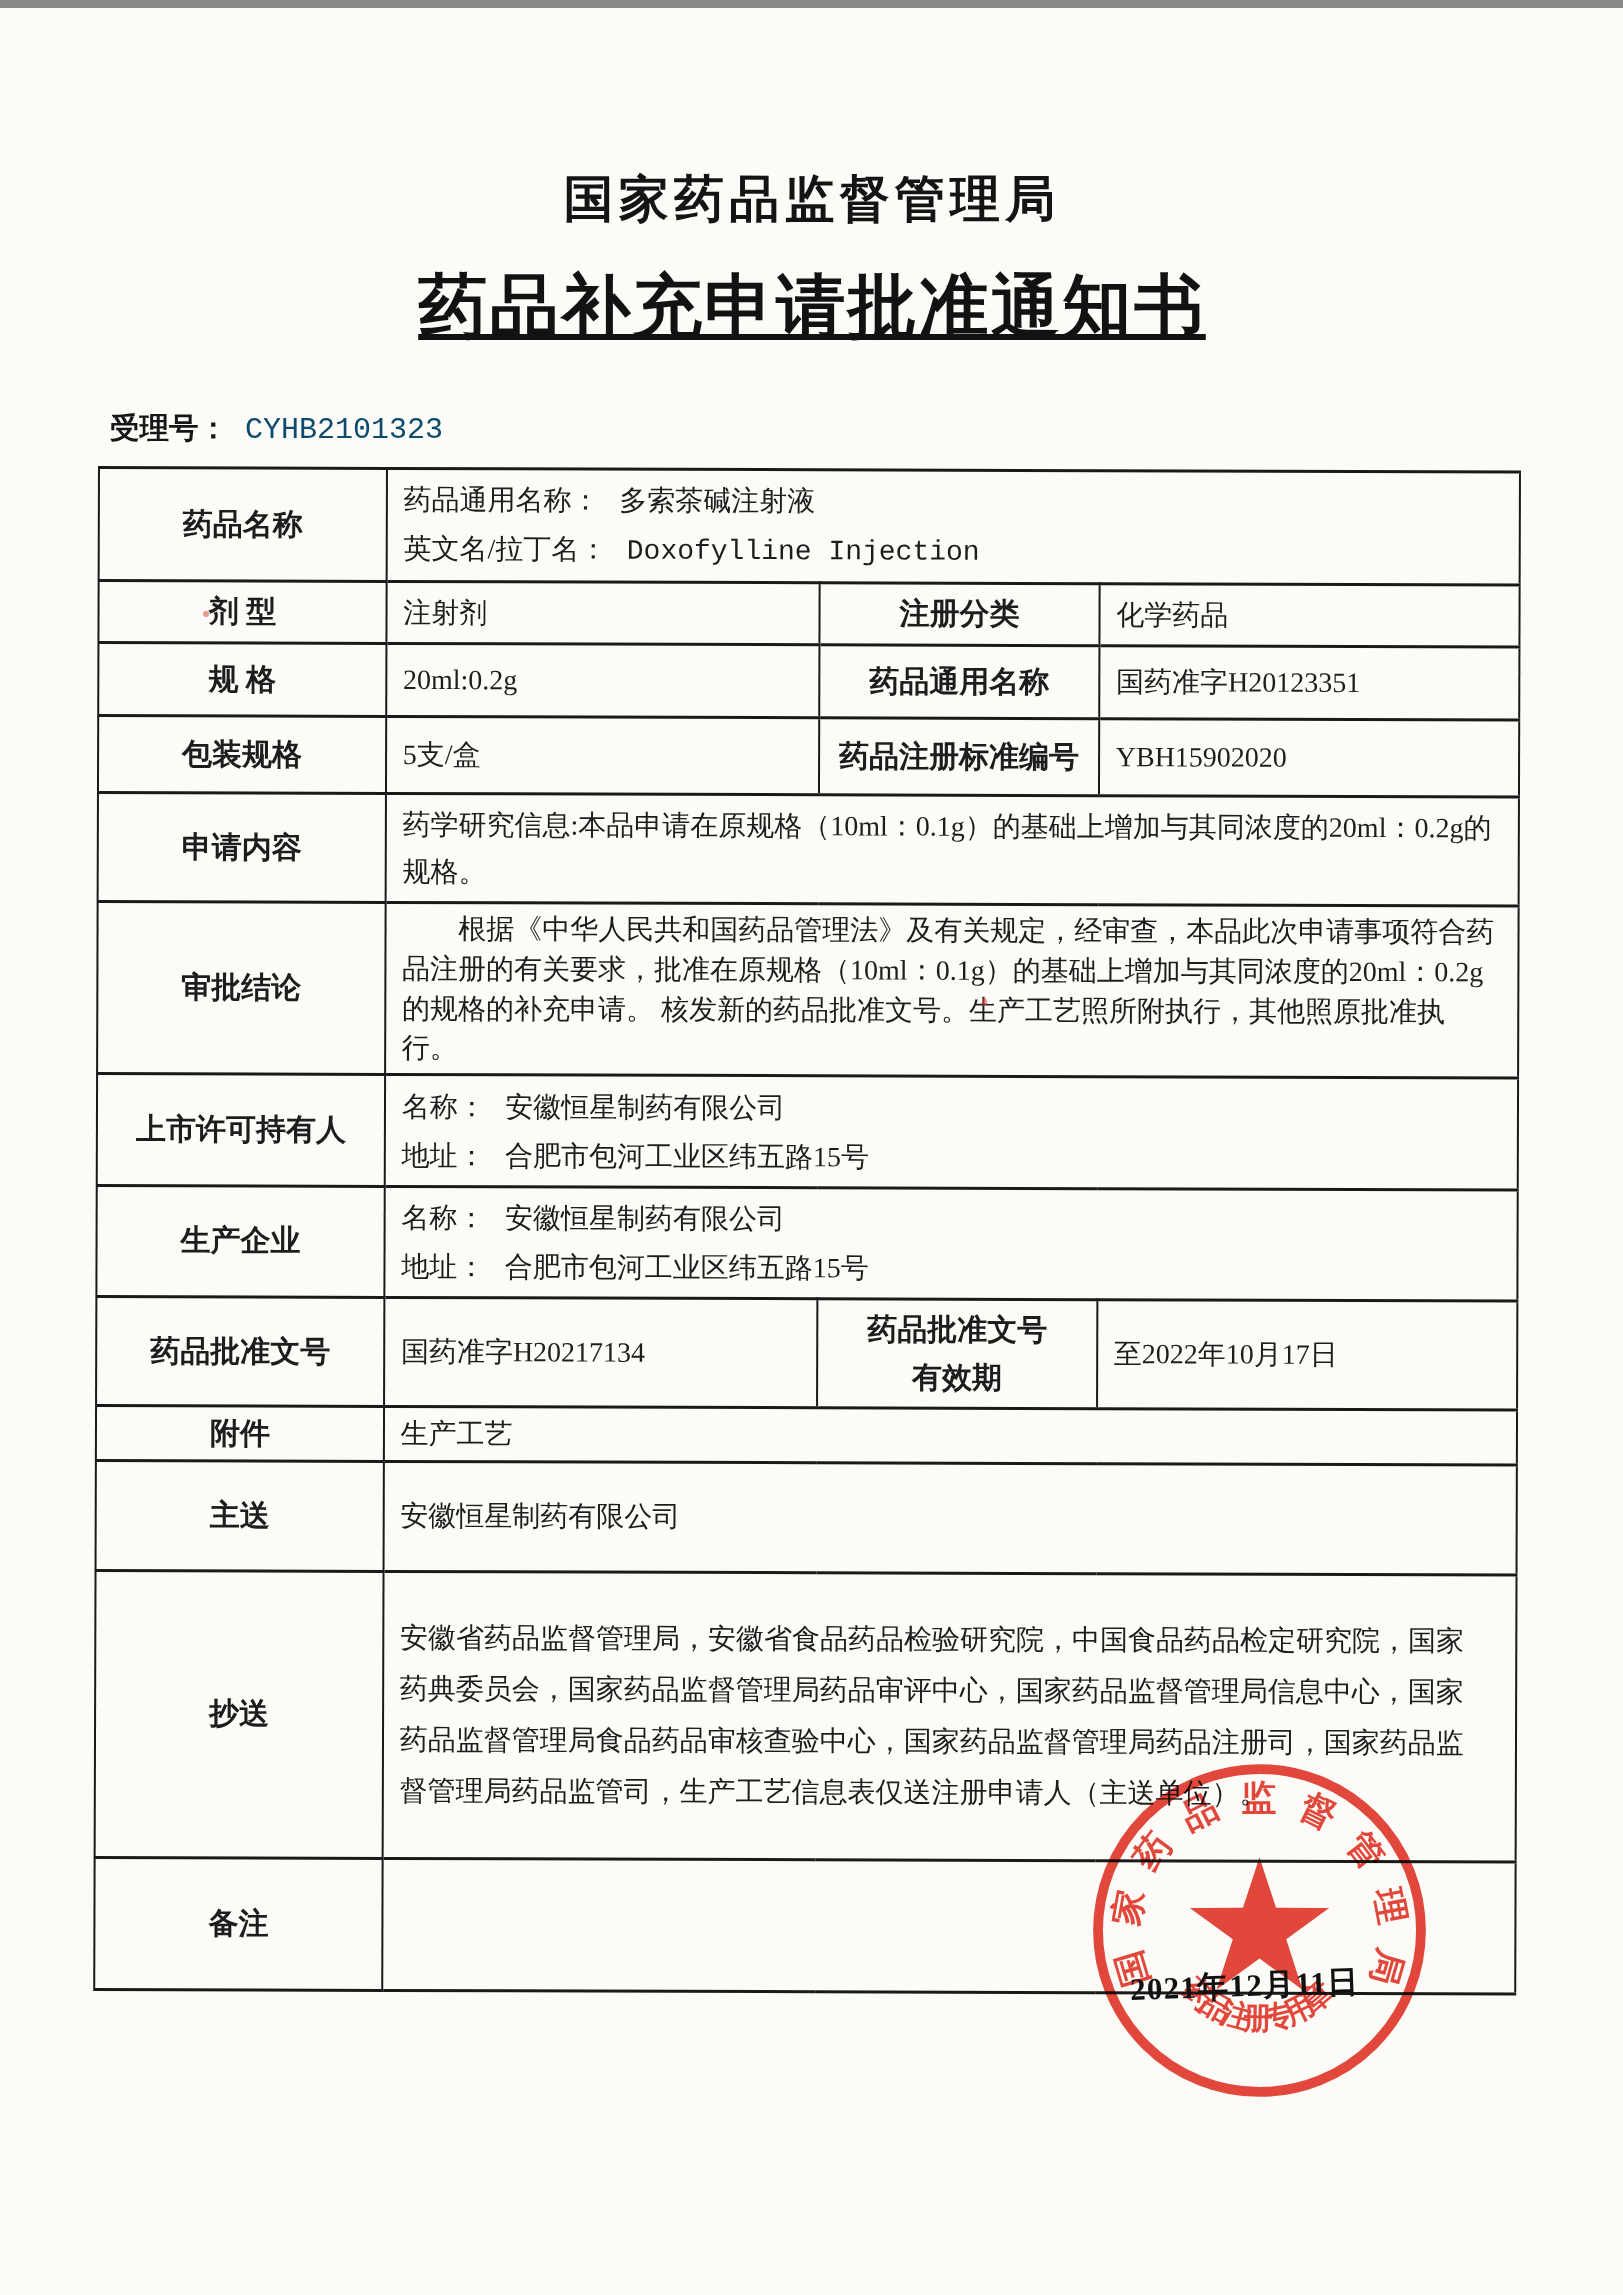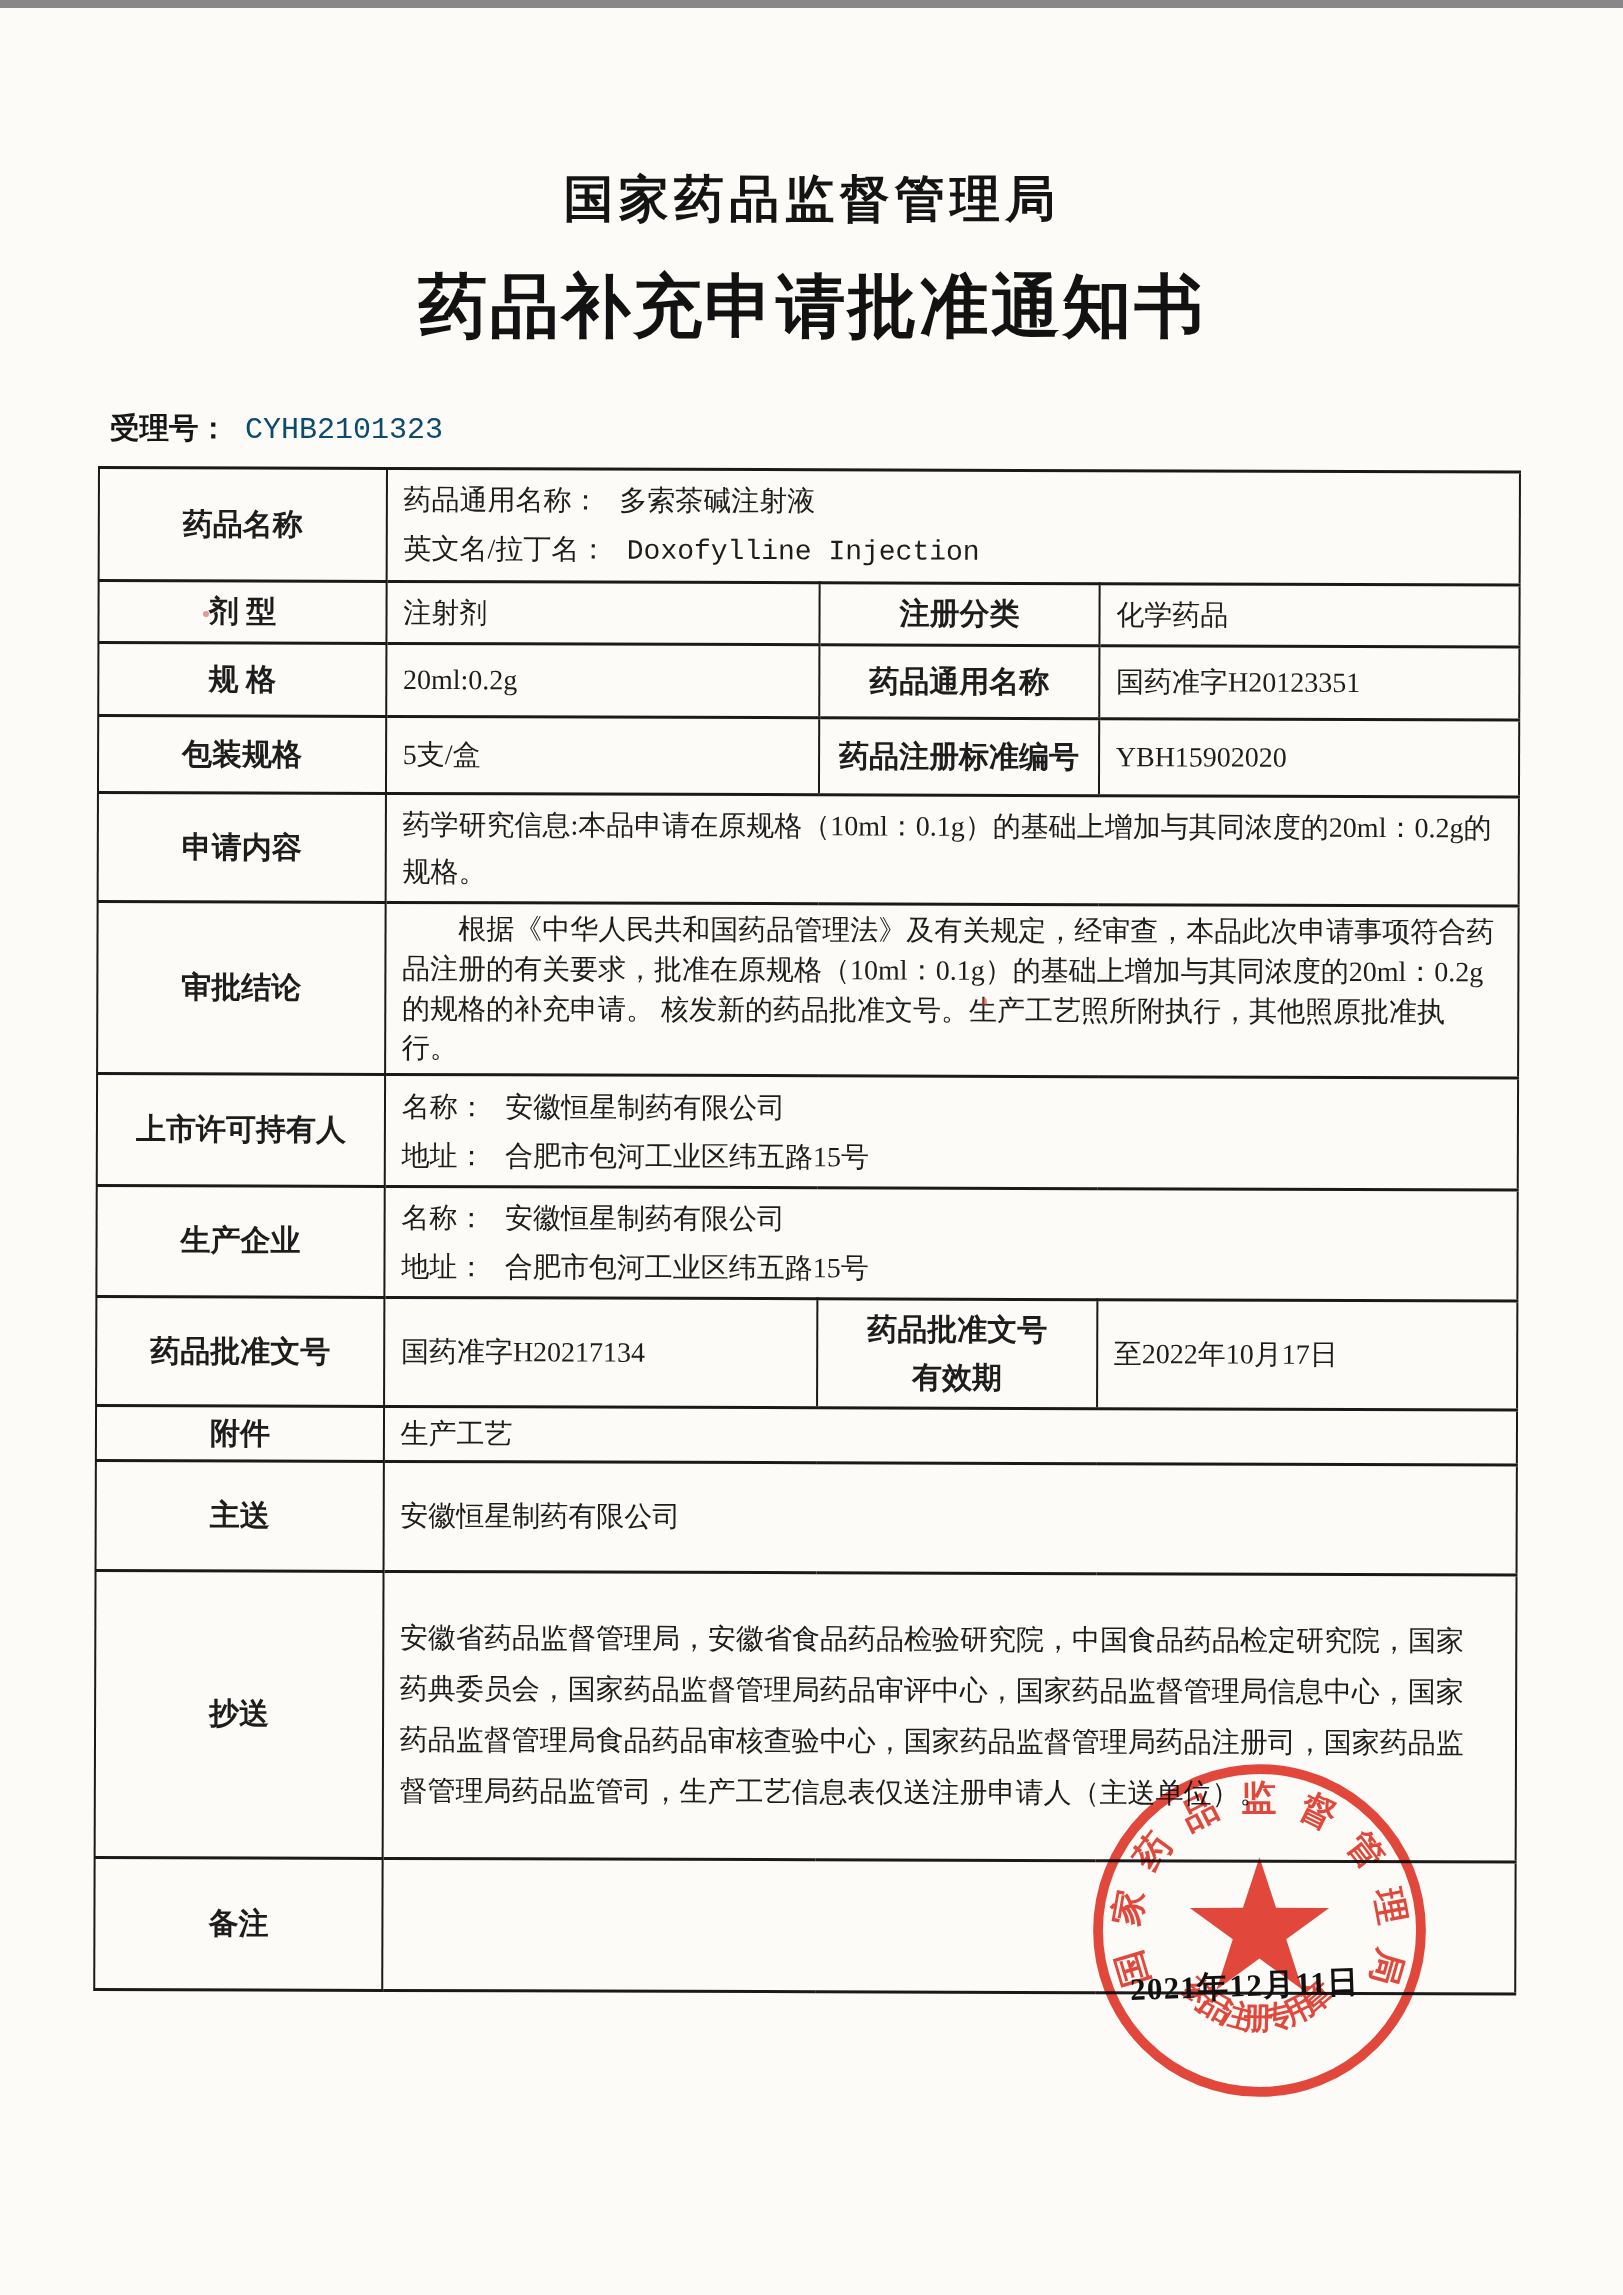--- a/index.html
+++ b/index.html
@@ -14,21 +14,21 @@
   }
   
   .doc-org{
     position:absolute;top:158px;left:0;width:100%;
     text-align:center;font-size:50px;font-weight:700;
     letter-spacing:5.2px;color:#141414;
   }
   .doc-title{
     position:absolute;top:253px;left:0;width:100%;
     text-align:center;font-size:69px;font-weight:700;
-    letter-spacing:2.6px;color:#121212;
+    letter-spacing:2.6px;color:#121212;text-decoration:underline;
   }
   
   .meta-line{position:absolute;top:401px;left:0;width:100%;height:46px;font-size:29.5px;}
   .meta-label{font-weight:700;color:#161616;}
   .mono{font-family:"Liberation Mono","DejaVu Sans Mono",monospace;}
   .accept-group{position:absolute;left:110px;top:0;}
   .notice-group{position:absolute;left:815px;top:6.5px;}
   .meta-value{margin-left:17px;font-size:30px;color:#0c4a6e;}
   
   table.doc{

